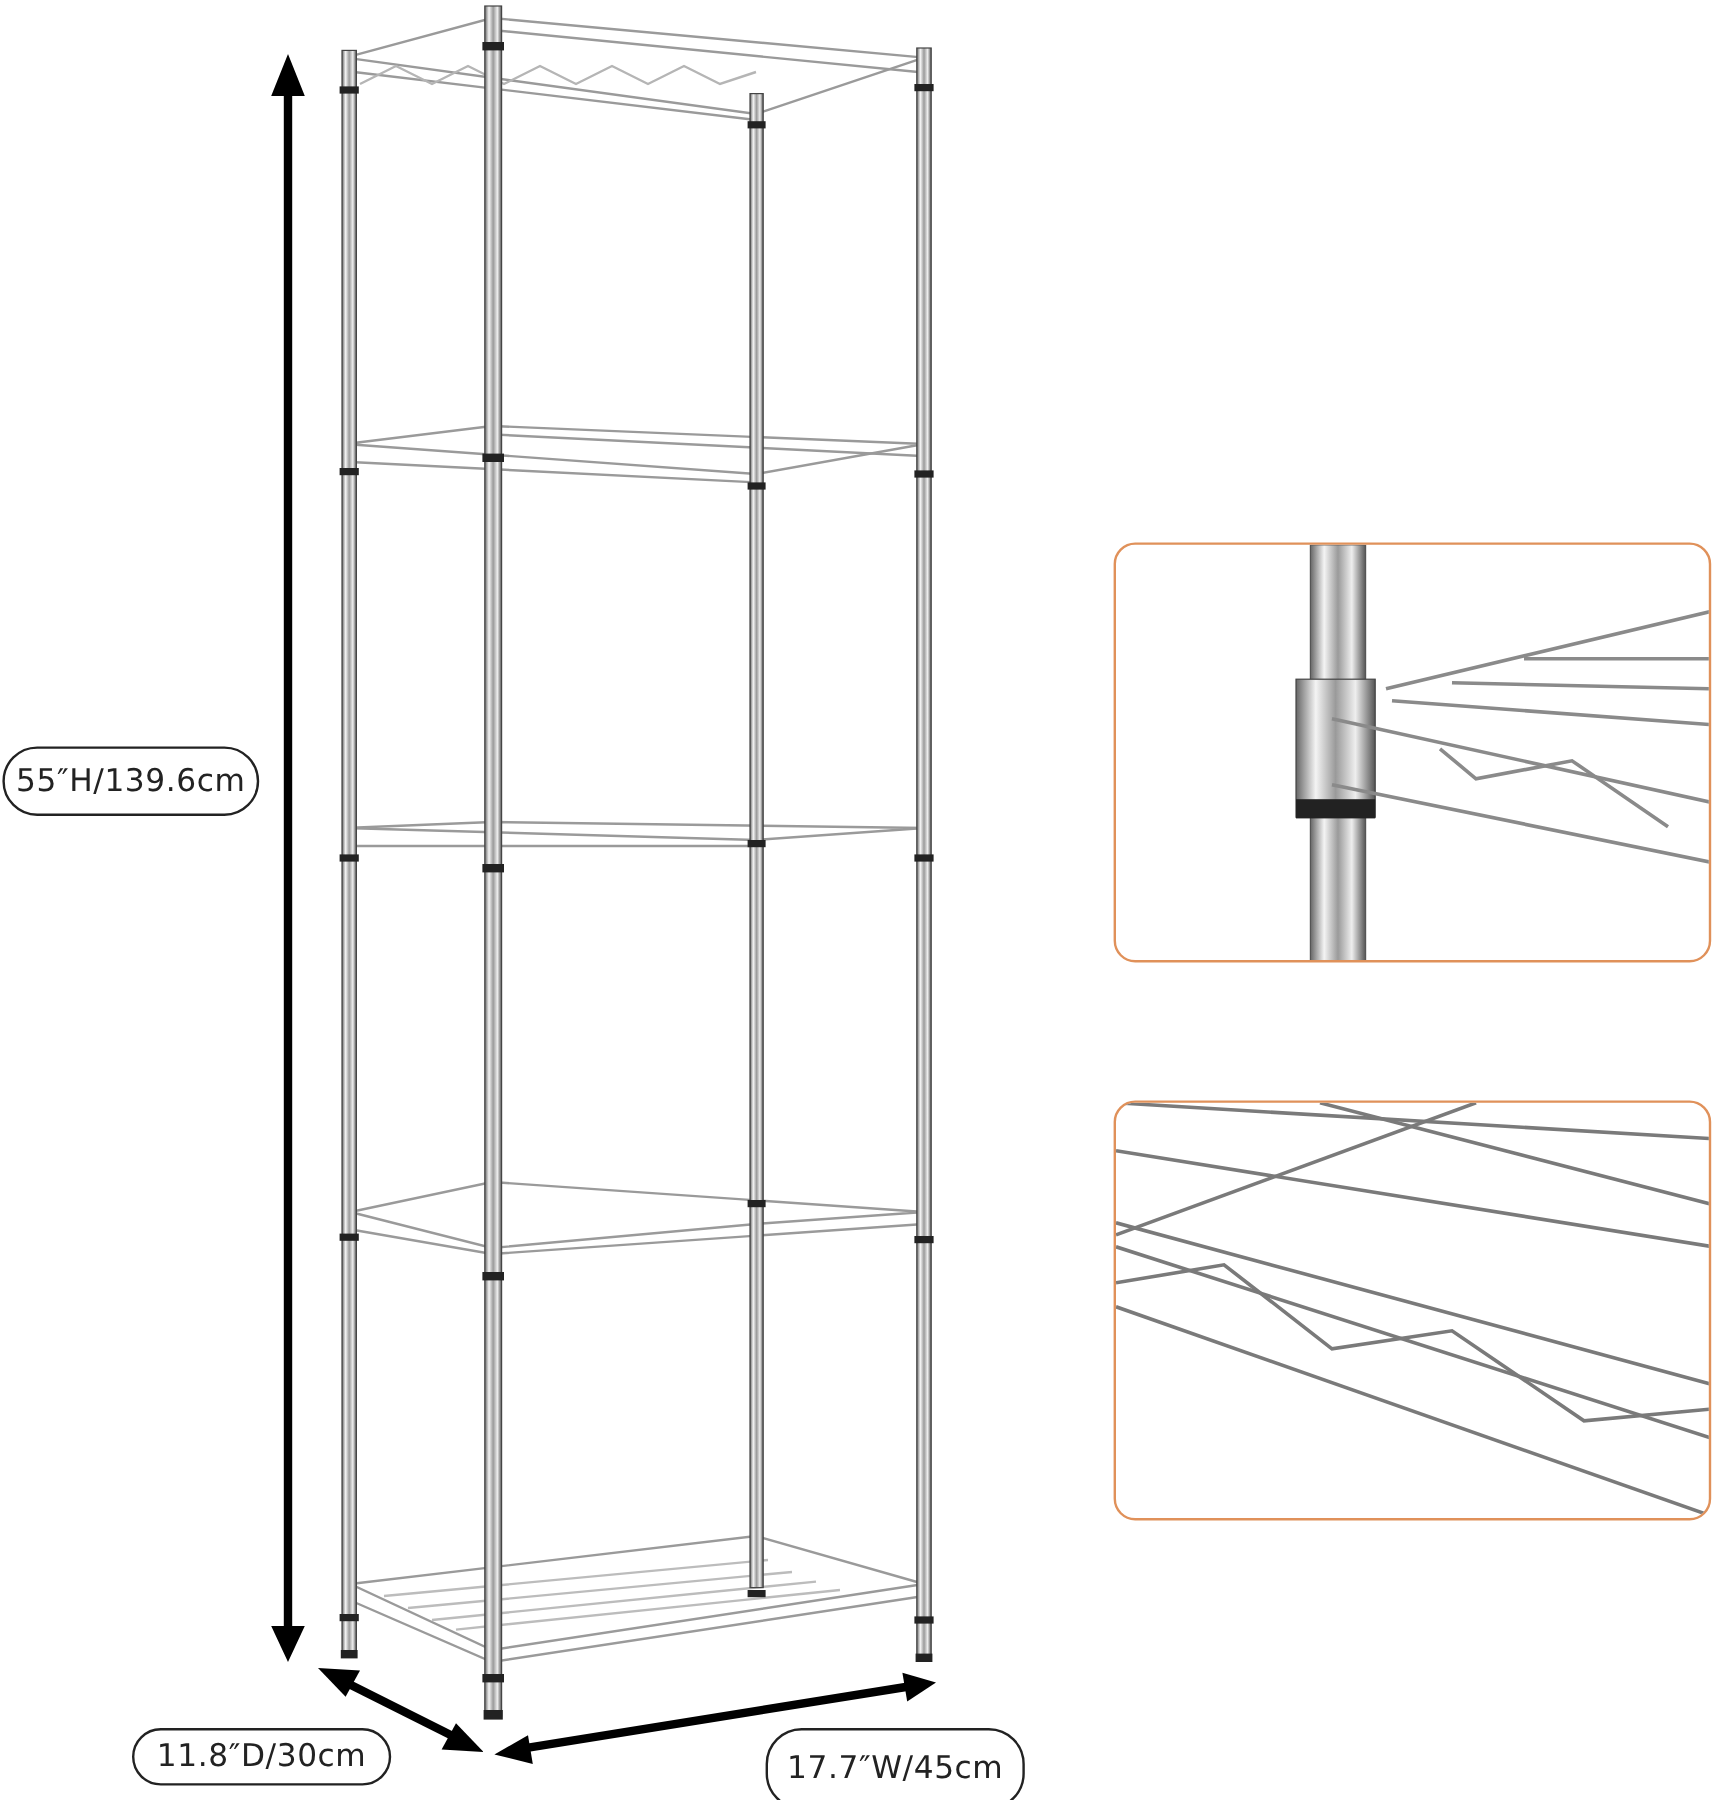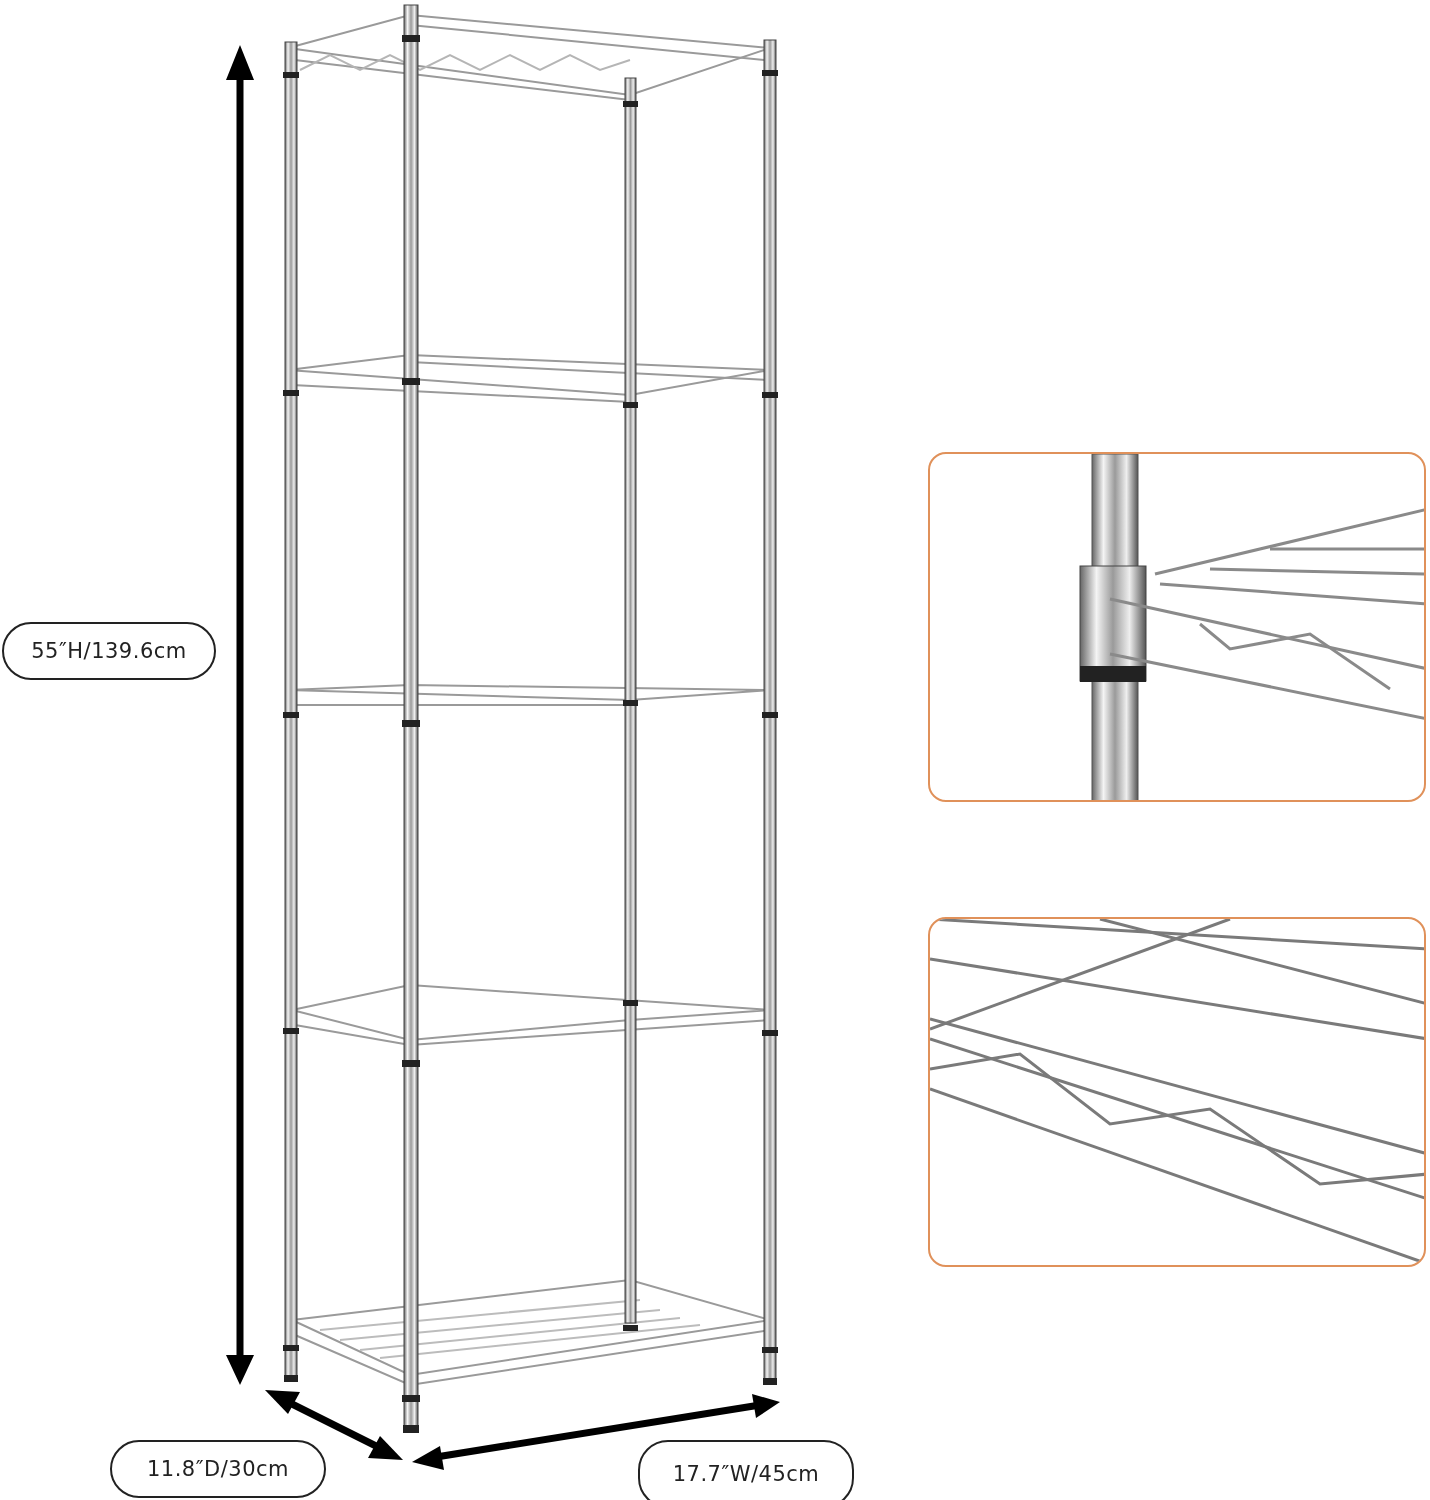--- a/index.html
+++ b/index.html
@@ -1,17 +1,17 @@
 <!DOCTYPE html>
 <html><head>
 <meta charset="utf-8">
 <style>
   html,body{margin:0;padding:0;background:#ffffff;}
   body{width:1430px;height:1500px;position:relative;overflow:hidden;font-family:"Liberation Sans",sans-serif;color:#1a1a1a;}
-  .label{position:absolute;box-sizing:border-box;border:2px solid #222;border-radius:30px;background:#fff;display:flex;align-items:center;justify-content:center;font-size:21px;letter-spacing:0.5px;font-family:"DejaVu Sans",sans-serif;color:#222;}
+  .label{position:absolute;box-sizing:border-box;border:2px solid #222;border-radius:30px;background:#fff;display:flex;align-items:center;justify-content:center;font-size:26px;letter-spacing:0.5px;font-family:"DejaVu Sans",sans-serif;color:#222;}
   .panel{position:absolute;box-sizing:border-box;border:2px solid #e0915a;border-radius:18px;overflow:hidden;background:#fff;}
   svg{position:absolute;left:0;top:0;}
 </style>
 </head>
 <body>
 
 <svg width="1430" height="1500" viewBox="0 0 1430 1500">
   <defs>
     <linearGradient id="chrome" x1="0" x2="1" y1="0" y2="0">
       <stop offset="0" stop-color="#666"></stop>
@@ -91,21 +91,21 @@
       <rect x="402" y="1395" width="18" height="7"></rect>
       <rect x="623" y="1325" width="15" height="6"></rect>
       <rect x="762" y="1347" width="16" height="6"></rect>
     <rect x="284" y="1375" width="14" height="7"></rect>
       <rect x="403" y="1425" width="16" height="8"></rect>
       <rect x="763" y="1378" width="14" height="7"></rect>
   </g>
 </svg>
 
 <div class="label" style="left:2px;top:622px;width:214px;height:58px;">55″H/139.6cm</div>
-<div class="label" style="left:110px;top:1440px;width:216px;height:58px;">11.8″D/30cm</div>
+<div class="label" style="left:110px;top:1440px;width:216px;height:48px;">11.8″D/30cm</div>
 <div class="label" style="left:638px;top:1440px;width:216px;height:68px;">17.7″W/45cm</div>
 
 <div class="panel" style="left:928px;top:452px;width:498px;height:350px;">
   <svg width="498" height="350" viewBox="0 0 498 350">
     <rect x="162" y="0" width="46" height="350" fill="url(#chrome)" stroke="#555"></rect>
     <rect x="150" y="112" width="66" height="115" fill="url(#chrome)" stroke="#444"></rect>
     <rect x="150" y="212" width="66" height="16" fill="#222"></rect>
     <g fill="none" stroke="#8a8a8a" stroke-width="3">
       <line x1="180" y1="145" x2="498" y2="215"></line>
       <line x1="180" y1="200" x2="498" y2="265"></line>

